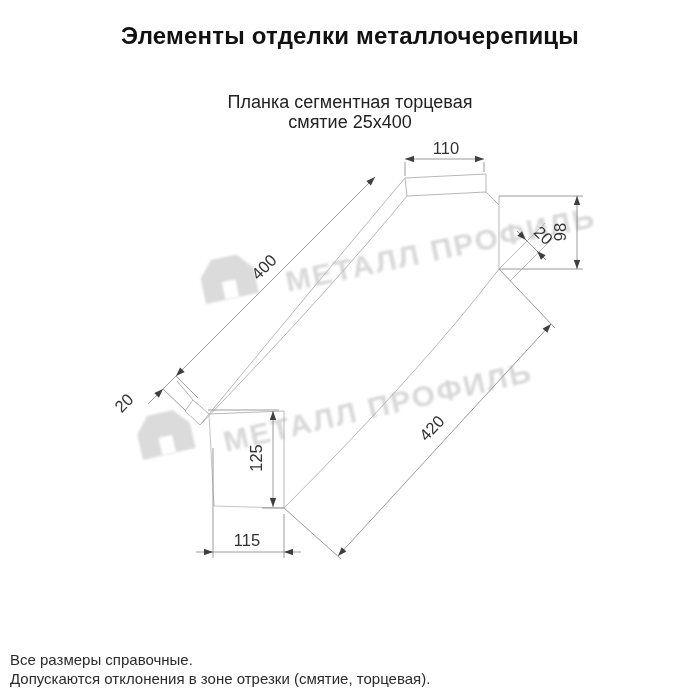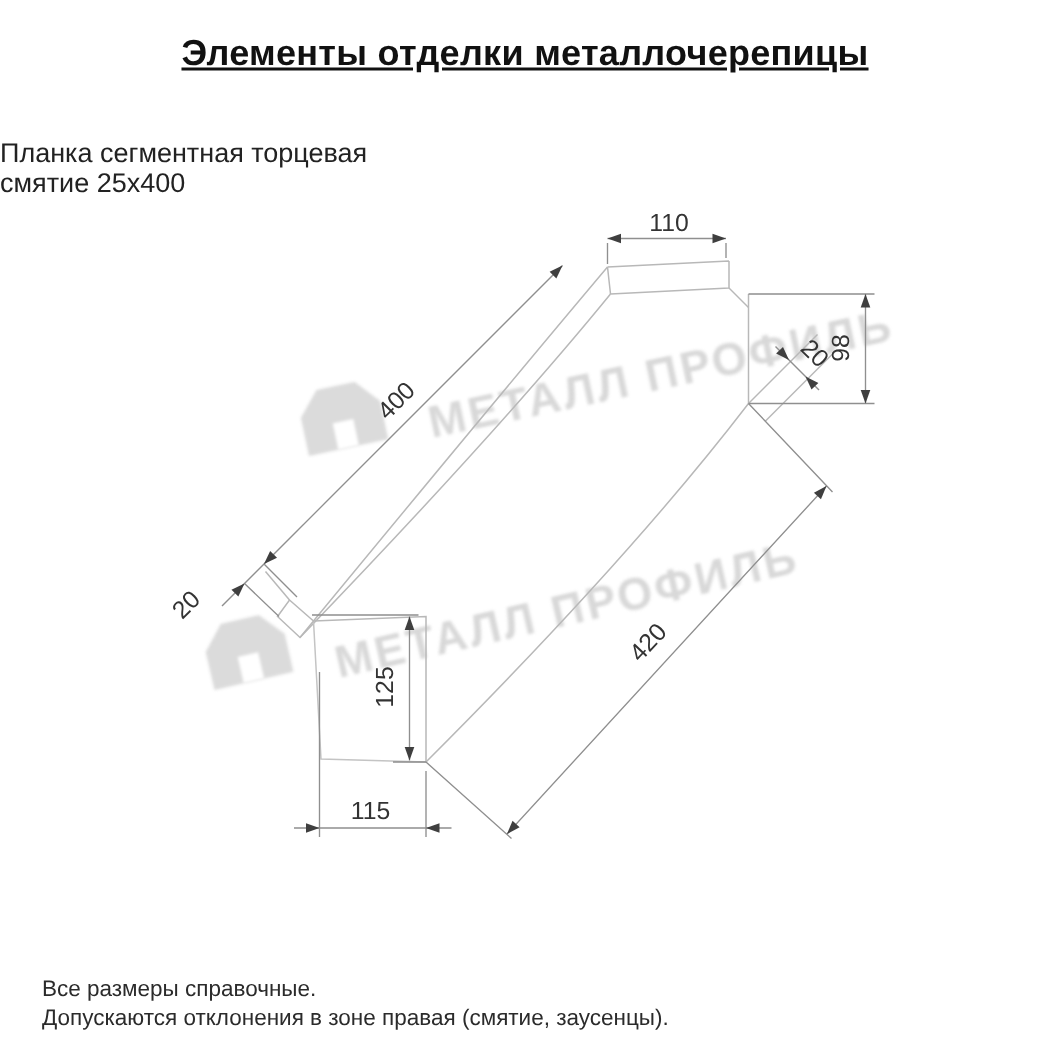--- a/index.html
+++ b/index.html
@@ -1,23 +1,23 @@
 <!DOCTYPE html>
 <html><head>
 <meta charset="utf-8">
 <style>
   html,body{margin:0;padding:0;background:#fff;}
   .page{position:relative;width:700px;height:700px;background:#ffffff;overflow:hidden;
         font-family:"Liberation Sans","DejaVu Sans",sans-serif;}
   .title{position:absolute;top:22px;left:0;width:700px;text-align:center;
-         font-size:24px;font-weight:700;color:#111;letter-spacing:0.2px;text-decoration:underline;}
-  .subtitle{position:absolute;top:92px;left:0;width:700px;
+         font-size:24px;font-weight:700;color:#111;letter-spacing:0.2px;}
+  .subtitle{position:absolute;top:92px;left:0;width:700px;text-align:center;
             font-size:18px;font-weight:400;color:#222;line-height:20px;}
   .drawing-svg{position:absolute;top:0;left:0;}
-  .footer{position:absolute;left:28px;top:650px;font-size:15px;color:#2b2b2b;line-height:19px;}
+  .footer{position:absolute;left:10px;top:650px;font-size:15px;color:#2b2b2b;line-height:19px;}
   .part{stroke:#b8b8b8;stroke-width:1;fill:none;}
   .part-faint{stroke:#c4c4c4;stroke-width:1;fill:none;}
   .dim{stroke:#8f8f8f;stroke-width:0.9;fill:none;}
   .arw{fill:#3f3f3f;stroke:none;}
   .dimtxt{fill:#333;font-size:16.5px;font-family:"Liberation Sans","DejaVu Sans",sans-serif;}
   .wm{fill:rgba(125,125,125,0.30);font-weight:700;font-size:30px;letter-spacing:2px;
       font-family:"Liberation Sans","DejaVu Sans",sans-serif;filter:blur(1.1px);}
   .wmlogo{fill:rgba(125,125,125,0.28);filter:blur(1.2px);}
   .wmdoor{fill:#ffffff;filter:blur(1.2px);}
 </style>
@@ -137,16 +137,16 @@
     <g>
       <path class="dim" d="M213,448 V558 M284,514 V558 M196,552 H301"></path>
       <polygon class="arw" points="213,552 204,548.8 204,555.2"></polygon>
       <polygon class="arw" points="284,552 293,548.8 293,555.2"></polygon>
       <text class="dimtxt" x="247" y="546" text-anchor="middle">115</text>
     </g>
   </svg>
 
   <div class="footer">
     <div>Все размеры справочные.</div>
-    <div>Допускаются отклонения в зоне правая (смятие, заусенцы).</div>
+    <div>Допускаются отклонения в зоне отрезки (смятие, торцевая).</div>
   </div>
 
 </div>
 
 </body></html>

